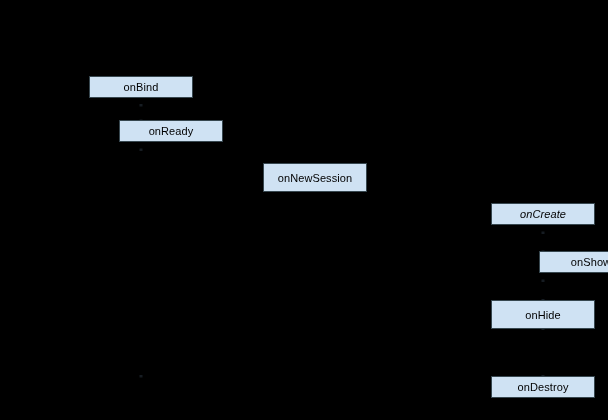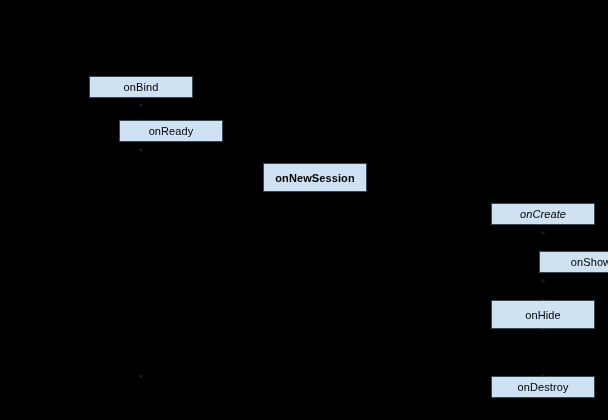--- a/index.html
+++ b/index.html
@@ -22,21 +22,21 @@
     align-items: center;
     justify-content: center;
   }
   .node span {
     font-size: 11px;
     color: #000000;
     letter-spacing: 0.1px;
   }
   #node-onbind      { left: 89px;  top: 76px;  }
   #node-onready     { left: 89px;  top: 120px; margin-left: 30px; }
-  #node-onnewsession{ left: 263px; top: 163px; height: 29px; font-weight: bold; }
+  #node-onnewsession{ left: 263px; top: 163px; height: 29px; }
   #node-oncreate    { left: 491px; top: 203px; font-style: italic; }
   #node-onshow      { left: 491px; top: 251px; margin-left: 48px; }
   #node-onhide      { left: 491px; top: 300px; height: 29px; }
   #node-onshutdown  { left: 89px;  top: 376px; }
   #node-ondestroy   { left: 491px; top: 376px; }
   #connector-layer {
     position: absolute;
     left: 0; top: 0;
     width: 608px; height: 420px;
     pointer-events: none;

